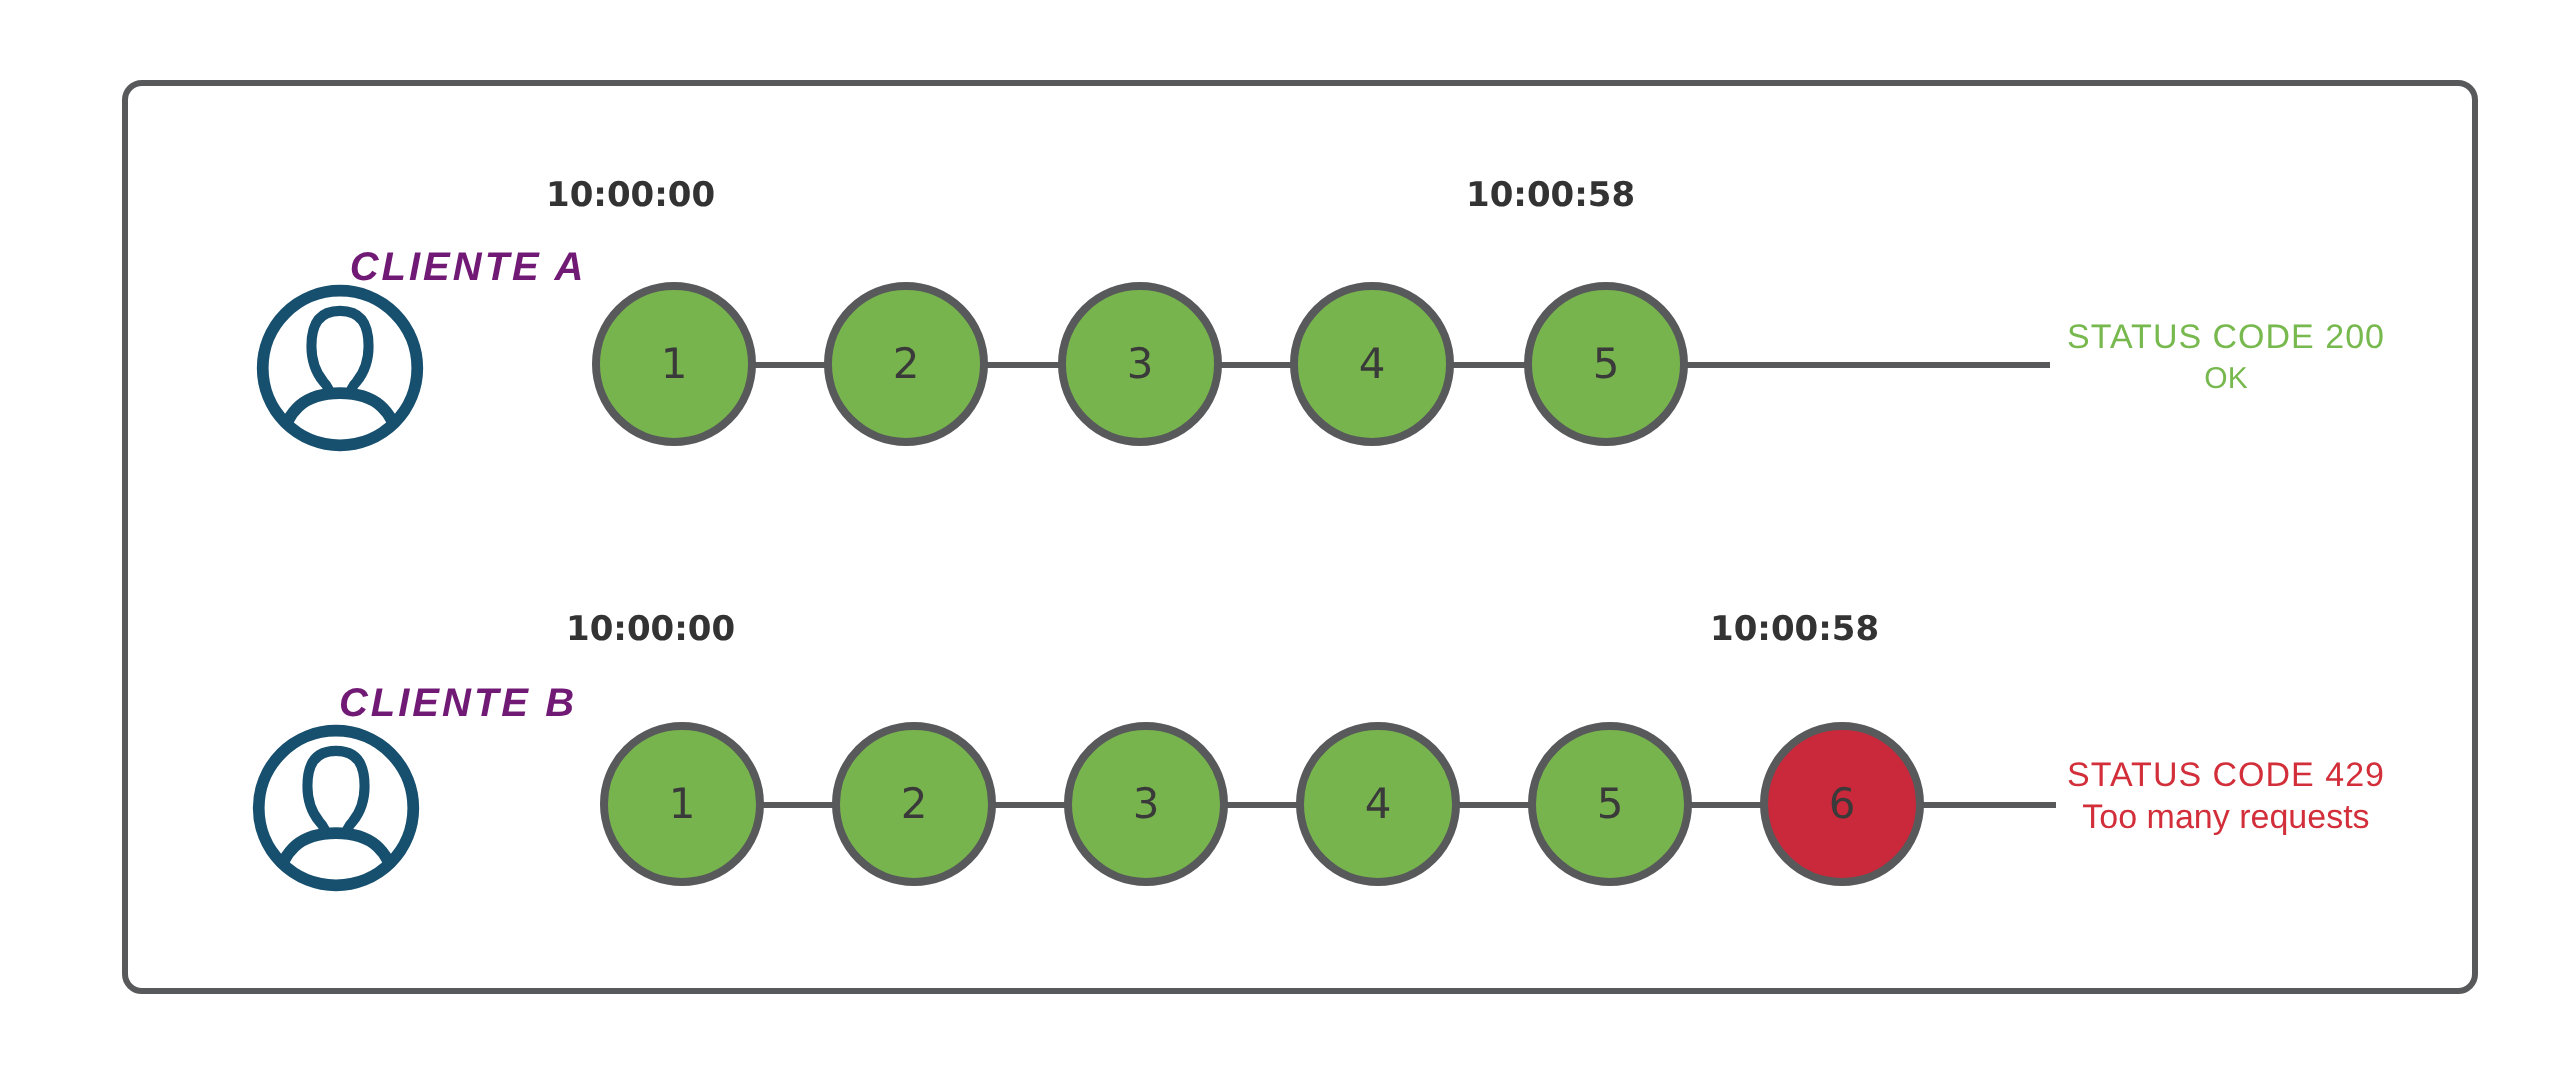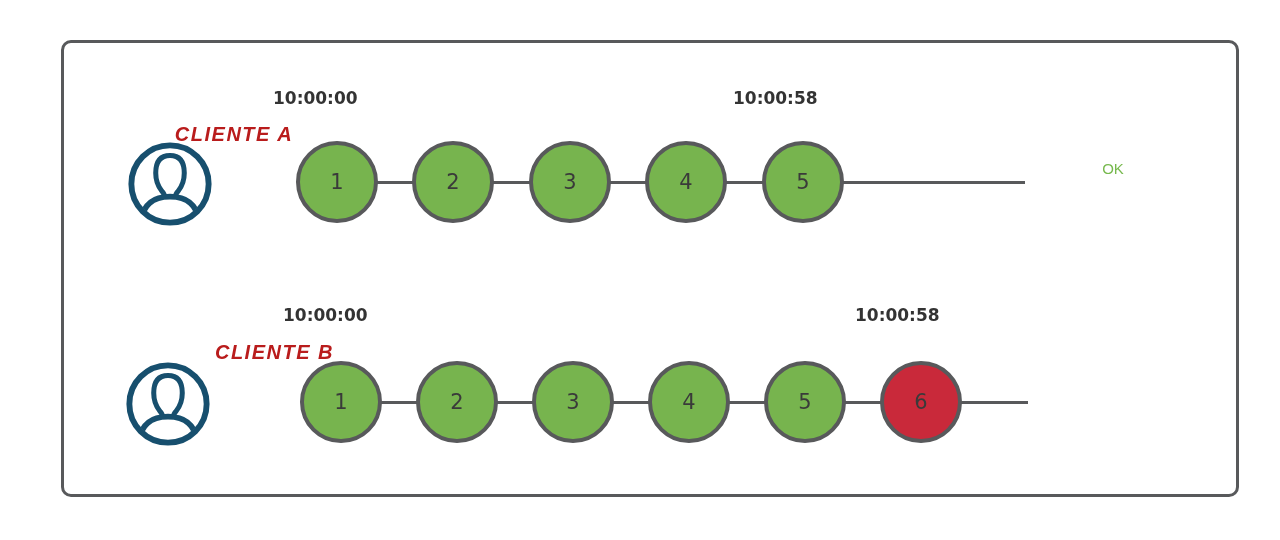--- a/index.html
+++ b/index.html
@@ -26,21 +26,21 @@
     border-radius:10px;
     background:#ffffff;
     box-sizing:border-box;
   }
   .client-label{
     position:absolute;width:210px;
     text-align:center;
     font-family:"Liberation Sans",sans-serif;
     font-weight:bold;font-style:italic;
     font-size:20px;letter-spacing:1.5px;
-    color:#b91c1c;
+    color:#701a75;
   }
   .timestamp{
     position:absolute;width:130px;
     text-align:left;
     font-family:"DejaVu Sans",sans-serif;
     font-weight:bold;font-size:17px;
     color:var(--text-dark);
   }
   .timeline-line{
     position:absolute;height:3px;
@@ -94,24 +94,25 @@
 
     <div class="timeline-line" style="left:273px;top:138px;width:688px;"></div>
 
     <div class="req-circle ok" style="left:232px;top:98px;">1</div>
     <div class="req-circle ok" style="left:348px;top:98px;">2</div>
     <div class="req-circle ok" style="left:465px;top:98px;">3</div>
     <div class="req-circle ok" style="left:581px;top:98px;">4</div>
     <div class="req-circle ok" style="left:698px;top:98px;">5</div>
 
     <div class="status-block ok" style="left:934px;top:115px;">
+      <div class="status-line1">STATUS CODE 200</div>
       <div class="status-line2">OK</div>
     </div>
 
-    <div class="client-label" style="left:60px;top:298px;text-align:right;">CLIENTE B</div>
+    <div class="client-label" style="left:60px;top:298px;">CLIENTE B</div>
 
     <svg class="avatar" style="left:62px;top:319px;" viewBox="0 0 100 100">
       <defs>
           <clipPath id="clipB">
             <circle cx="50" cy="50" r="43"></circle>
           </clipPath>
         </defs>
       <g clip-path="url(#clipB)">
         <path d="M50,16 C37,16 33,25 33,37 C33,46 36,53 40,58 C43,61 44,64 44,67 L56,67 C56,64 57,61 60,58 C64,53 67,46 67,37 C67,25 63,16 50,16 Z" fill="#ffffff" stroke="#174f6e" stroke-width="6"></path>
         <path d="M14,102 C16,74 30,65 50,65 C70,65 84,74 86,102 Z" fill="#ffffff" stroke="#174f6e" stroke-width="7"></path>
@@ -124,15 +125,19 @@
 
     <div class="timeline-line" style="left:277px;top:358px;width:687px;"></div>
 
     <div class="req-circle ok" style="left:236px;top:318px;">1</div>
     <div class="req-circle ok" style="left:352px;top:318px;">2</div>
     <div class="req-circle ok" style="left:468px;top:318px;">3</div>
     <div class="req-circle ok" style="left:584px;top:318px;">4</div>
     <div class="req-circle ok" style="left:700px;top:318px;">5</div>
     <div class="req-circle error" style="left:816px;top:318px;">6</div>
 
+    <div class="status-block error" style="left:934px;top:334px;">
+      <div class="status-line1">STATUS CODE 429</div>
+      <div class="status-line2">Too many requests</div>
+    </div>
 
   </div>
 </div>
 
 </body></html>

